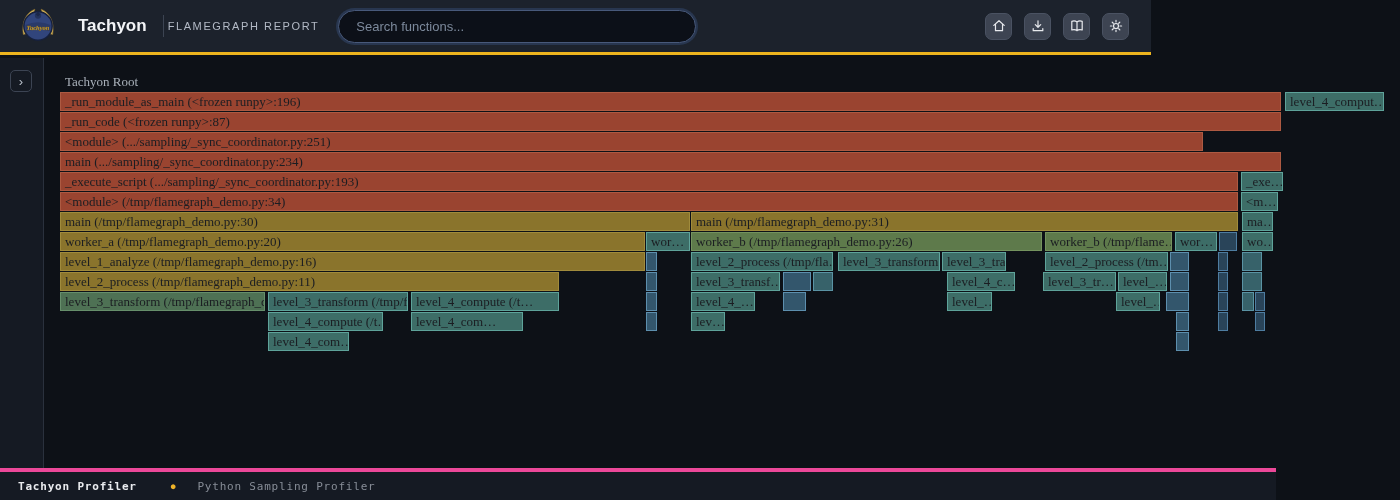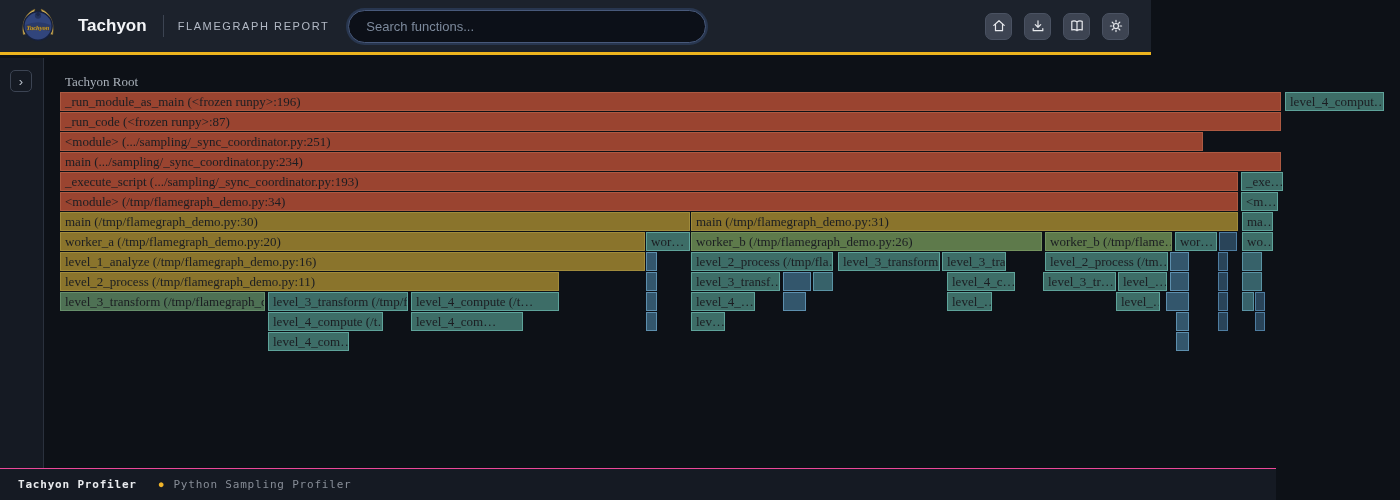--- a/index.html
+++ b/index.html
@@ -6,21 +6,21 @@
   html,body { width:1400px; height:500px; background:#0d1117; overflow:hidden;
               font-family:"Liberation Sans", sans-serif; position:relative; }
 
   
   .header { position:absolute; left:0; top:0; width:1151px; height:55px;
             background:#1c222c; border-bottom:3px solid #edb41e;
             display:flex; align-items:center; }
   .logo { width:42px; height:42px; margin-left:17px; flex:0 0 auto; }
   .app-title { color:#f2f4f7; font-size:17px; font-weight:bold; margin-left:19px; }
   .hdr-divider { width:1px; height:22px; background:#3c4452; margin-left:16px; }
-  .report-label { color:#b3bac6; font-size:11px; letter-spacing:1.6px; margin-left:14px; }
+  .report-label { color:#b3bac6; font-size:11px; letter-spacing:1.6px; margin-left:4px; }
   .search { margin-left:19px; width:358px; height:33px; border-radius:17px;
             background:#0c1018; border:1px solid #48597a;
             box-shadow:0 0 0 2px rgba(56,80,122,.45);
             color:#cfd6e0; font-size:13px; padding:0 17px; outline:none;
             font-family:"Liberation Sans", sans-serif; }
   .search::placeholder { color:#7d8a9c; }
   .hdr-spacer { flex:1 1 auto; }
   .toolbar { display:flex; gap:12px; margin-right:22px; }
   .tool-btn { width:27px; height:27px; border-radius:7px; background:#3d4452;
               border:1px solid #4a5262; display:flex; align-items:center;
@@ -40,24 +40,24 @@
   .flame-root-label { position:absolute; left:65px; top:74px; color:#a9b1ba;
                       font-size:13px; font-family:"Liberation Serif", serif; }
   .flame { position:absolute; left:60px; top:92px; width:1324px; height:262px; }
   .bar { position:absolute; height:19px; border:1px solid; overflow:hidden;
          white-space:nowrap; padding:0 4px; cursor:pointer;
          font-family:"Liberation Serif", serif; font-size:13px; line-height:17px;
          color:#1b1d22; }
 
   
   .statusbar { position:absolute; left:0; top:468px; width:1276px; height:32px;
-               background:#151a23; border-top:1px solid #ec4899;
+               background:#151a23; border-top:4px solid #ec4899;
                display:flex; align-items:center; padding-left:18px;
                font-family:"DejaVu Sans Mono", monospace; font-size:11px;
-               letter-spacing:.8px; }
+               letter-spacing:.8px;gap:12px; }
   .status-app { color:#e9ebee; font-weight:bold; }
   .status-dot { color:#f0b429; font-size:8px; margin:0 9px 0 22px; }
   .status-sub { color:#878d97; }
 </style>
 </head>
 <body>
 
 <div class="header">
   <svg class="logo" viewBox="0 0 40 40">
     <path d="M6,28 C4,16 9,7 17,4 L14,14 L11,27 Z" fill="#d8b75a" stroke="#8a7030" stroke-width="0.6"></path>

